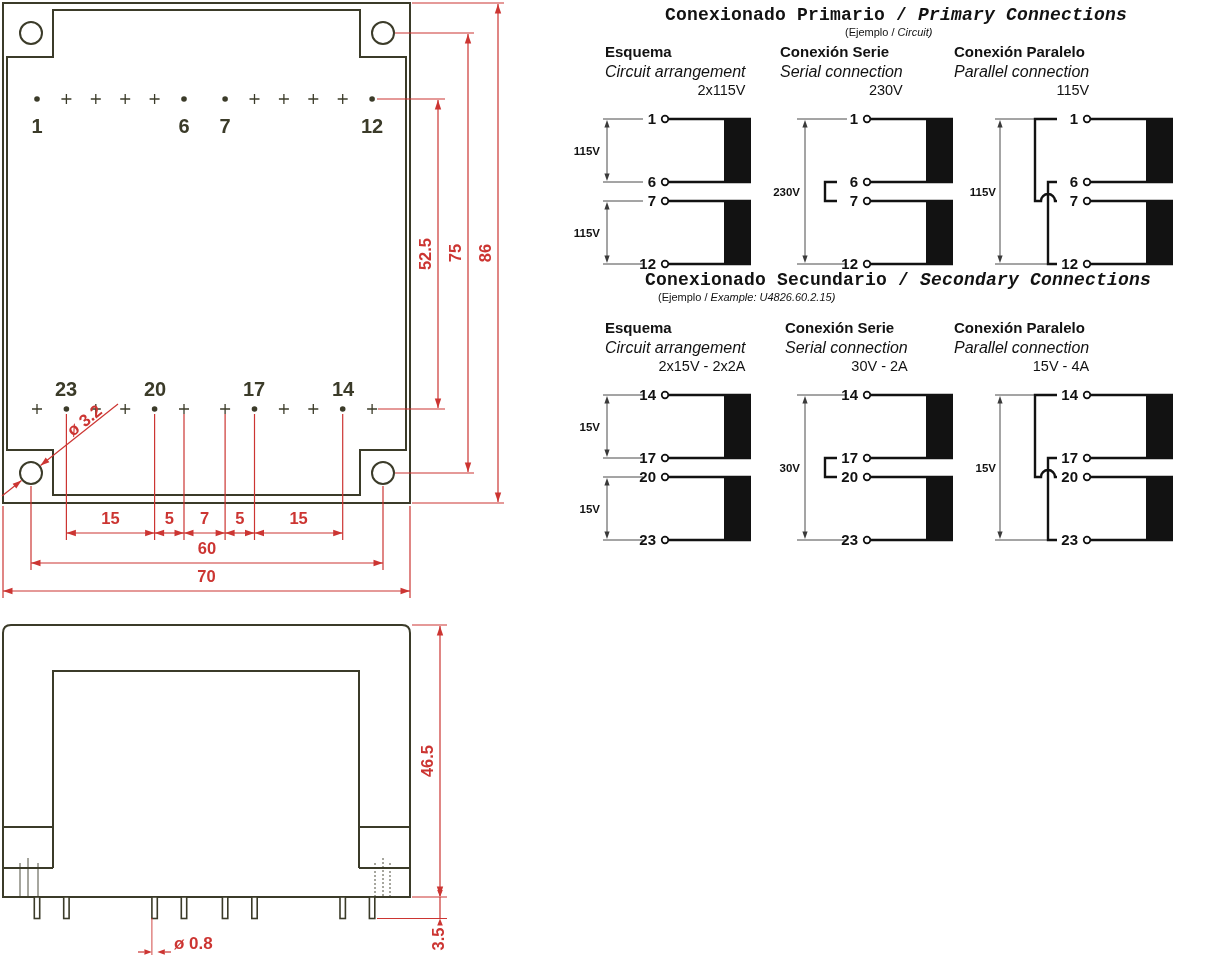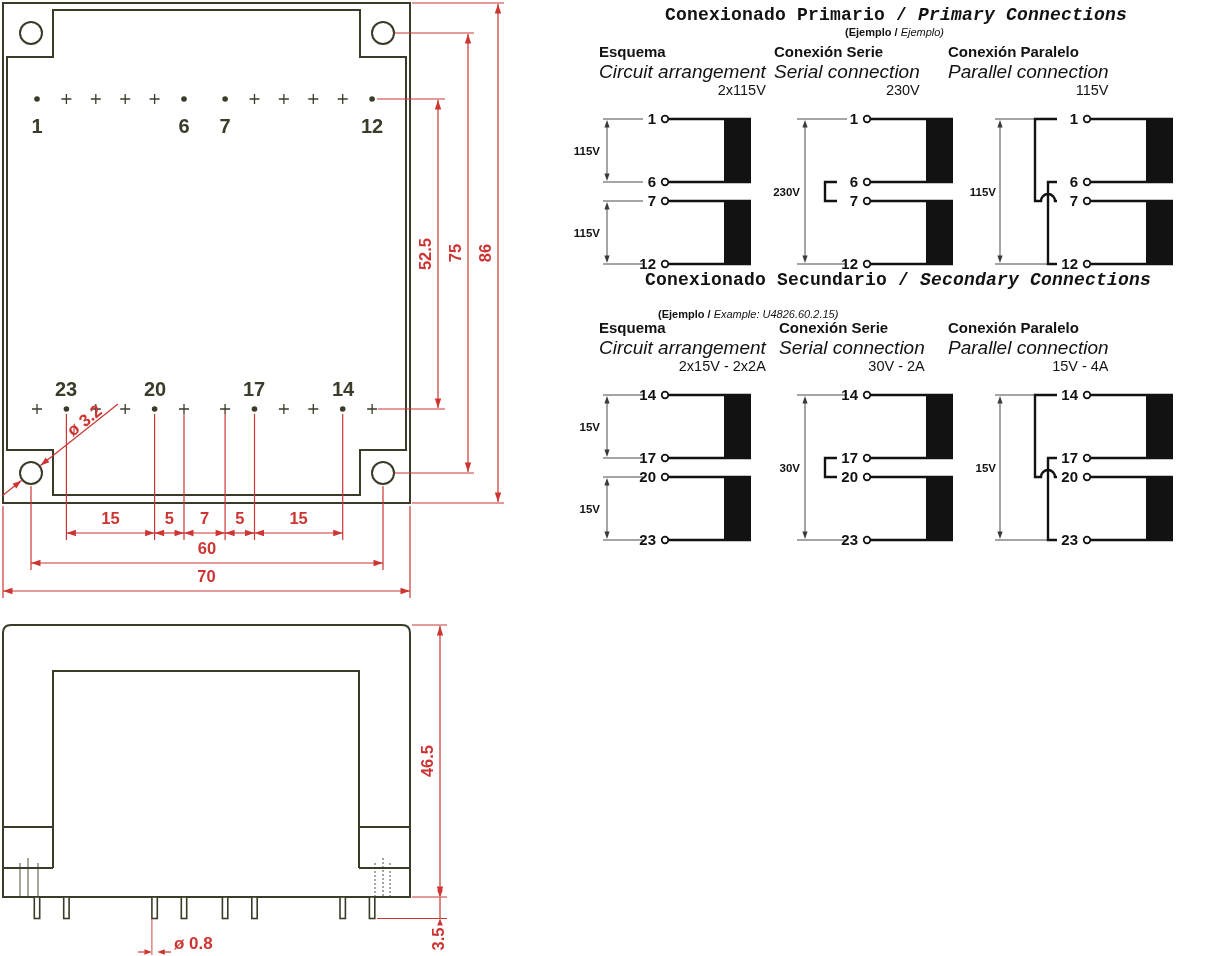--- a/index.html
+++ b/index.html
@@ -2,25 +2,25 @@
 <html><head>
 <meta charset="utf-8">
 <style>
   html,body{margin:0;padding:0;background:#fff;font-family:"Liberation Sans",sans-serif;}
   .canvas{position:relative;width:1212px;height:956px;background:#fff;overflow:hidden;color:#121212;}
   .abs{position:absolute;}
   svg{font-family:"Liberation Sans",sans-serif;overflow:visible;}
   .title{font-size:18px;font-weight:700;white-space:nowrap;letter-spacing:.2px;font-family:Liberation Mono, monospace;}
   .title .en{font-style:italic;}
   .subtitle{font-size:11px;white-space:nowrap;}
-  .subtitle .es{font-weight:700;}
+  .subtitle .es{font-weight:400;}
   .subtitle .en{font-style:italic;}
-  .colhead{white-space:nowrap;line-height:19.5px;}
+  .colhead{white-space:nowrap;line-height:19.5px;margin-left:6px;}
   .colhead .es{font-weight:700;font-size:15px;}
-  .colhead .en{font-style:italic;font-size:19px;}
+  .colhead .en{font-style:italic;font-size:16px;}
   .colhead .val{font-size:14.5px;text-align:right;}
 </style>
 </head>
 <body>
 
 <div class="canvas">
 
   <svg class="abs" style="left:0;top:0" width="510" height="612" viewBox="0 0 510 612">
     <defs>
       <marker id="arT" markerUnits="userSpaceOnUse" markerWidth="11" markerHeight="8" refX="10" refY="4" orient="auto-start-reverse">
@@ -190,21 +190,21 @@
       <text transform="translate(433,149) rotate(-90)">46.5</text>
       <text transform="translate(444,327) rotate(-90)">3.5</text>
       <text x="174" y="337" text-anchor="start" font-size="17">ø 0.8</text>
     </g>
   </svg>
 
   <div class="abs title" style="left:665px;top:5px">
     <span class="es">Conexionado Primario</span><span> / </span><span class="en">Primary Connections</span>
   </div>
   <div class="abs subtitle" style="left:845px;top:26px">
-    <span class="es">(Ejemplo / </span><span class="en">Ejemplo)</span>
+    <span class="es">(Ejemplo / </span><span class="en">Circuit)</span>
   </div>
 
   <div class="abs colhead" style="left:599px;top:42px">
     <div class="es">Esquema</div>
     <div class="en">Circuit arrangement</div>
     <div class="val">2x115V</div>
   </div>
   <div class="abs colhead" style="left:774px;top:42px">
     <div class="es">Conexión Serie</div>
     <div class="en">Serial connection</div>
@@ -294,21 +294,21 @@
         <circle cx="115" cy="98" r="3.3" fill="#fff" stroke="#121212" stroke-width="1.7"></circle>
         <text x="106" y="103.3" fill="#121212" font-size="15" font-weight="700" text-anchor="end">7</text>
         <circle cx="115" cy="161" r="3.3" fill="#fff" stroke="#121212" stroke-width="1.7"></circle>
         <text x="106" y="166.3" fill="#121212" font-size="15" font-weight="700" text-anchor="end">12</text>
       </g>
     </svg>
 
   <div class="abs title" style="left:645px;top:270px">
     <span class="es">Conexionado Secundario</span><span> / </span><span class="en">Secondary Connections</span>
   </div>
-  <div class="abs subtitle" style="left:658px;top:308px">
+  <div class="abs subtitle" style="left:658px;top:291px">
     <span class="es">(Ejemplo / </span><span class="en">Example: U4826.60.2.15)</span>
   </div>
 
   <div class="abs colhead" style="left:599px;top:318px">
     <div class="es">Esquema</div>
     <div class="en">Circuit arrangement</div>
     <div class="val">2x15V - 2x2A</div>
   </div>
   <div class="abs colhead" style="left:779px;top:318px">
     <div class="es">Conexión Serie</div>

